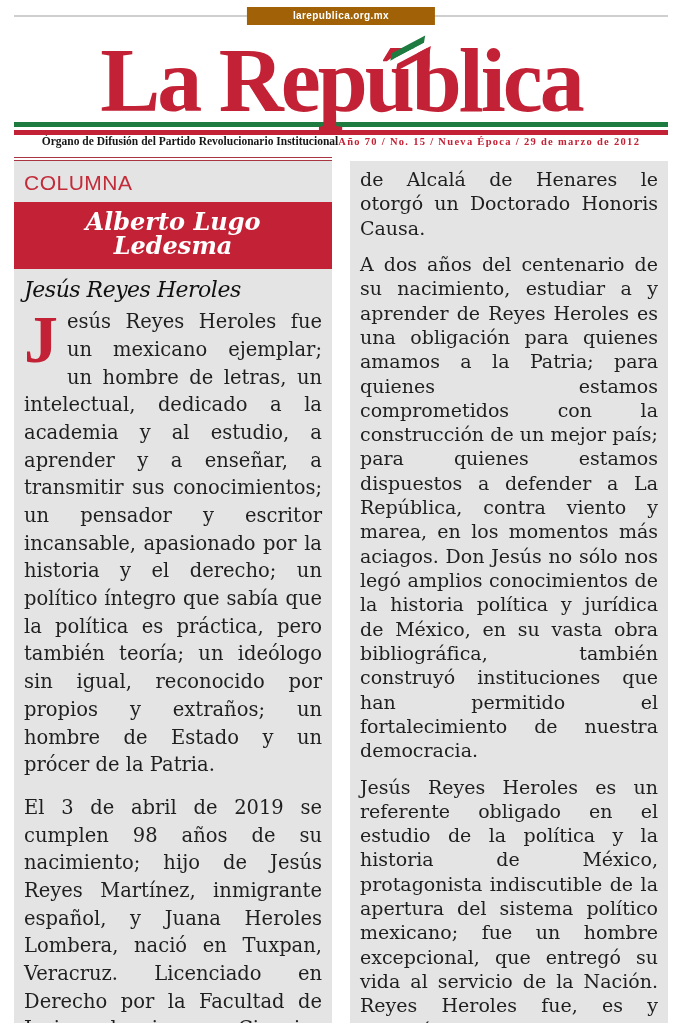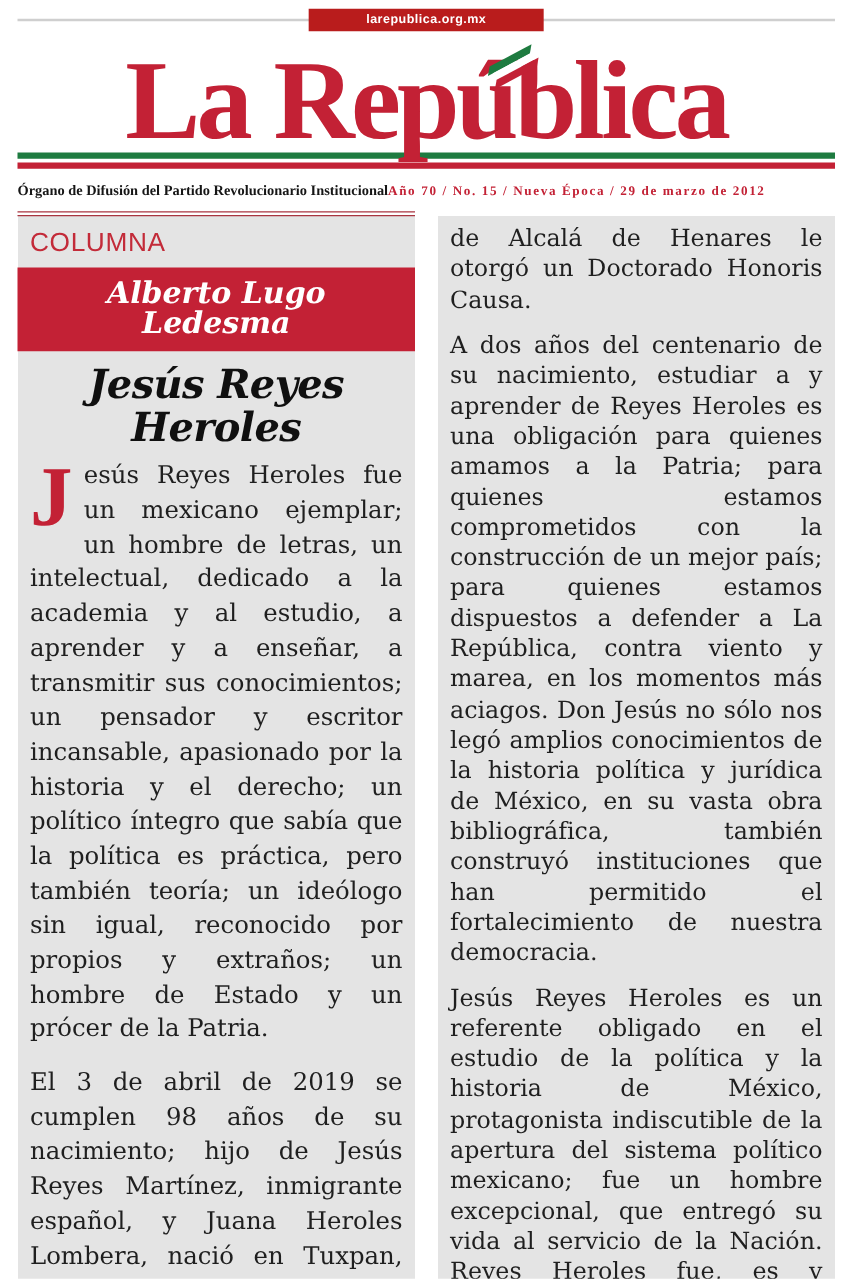--- a/index.html
+++ b/index.html
@@ -3,55 +3,55 @@
 <meta charset="utf-8">
 <style>
   html,body{margin:0;padding:0;background:#fff;}
   body{width:682px;height:1023px;overflow:hidden;font-family:"DejaVu Serif",serif;}
   .page{position:relative;width:682px;height:1023px;background:#fff;}
 
   
   .badge-row{position:relative;height:25px;margin-top:3px;}
   .hairline{position:absolute;top:12px;left:14px;right:14px;border-top:2px solid #CFCFCF;}
   .url-badge{position:absolute;top:4px;left:50%;transform:translateX(-50%);
-    background:#b91c1c;color:#fff;font-family:"Liberation Sans",sans-serif;
+    background:#a16207;color:#fff;font-family:"Liberation Sans",sans-serif;
     font-weight:700;font-size:10px;line-height:1;padding:4px 46px;letter-spacing:.4px;white-space:nowrap;}
 
   .masthead{position:relative;z-index:2;margin:12px 14px;height:86px;text-align:center;
     color:#C32135;font-family:"Liberation Serif",serif;font-weight:700;
     font-size:90px;line-height:.92;letter-spacing:-3px;}
   .flag-accent{position:absolute;left:58%;top:4px;width:38px;height:24px;
     transform:rotate(-28deg);z-index:3;}
   .flag-accent i{display:block;height:6px;transform:skewX(-38deg);}
   .fa-g{background:#1E7B40;}
   .fa-w{background:#FFFFFF;}
   .fa-r{background:#C32135;}
 
   .rules{position:relative;z-index:1;margin:-16px 14px 0;}
   .rule-green{height:5px;background:#1E7B40;margin-bottom:3px;}
   .rule-red{height:5px;background:#C32135;}
 
-  .tagline-row{display:flex;justify-content:flex-start;align-items:baseline;
-    margin:12px 14px 0;white-space:nowrap;}
+  .tagline-row{display:flex;justify-content:center;align-items:baseline;
+    margin:0 14px 0;white-space:nowrap;}
   .tagline-left{font-family:"Liberation Serif",serif;font-weight:700;font-size:11.5px;color:#161616;}
   .tagline-right{font-family:"Liberation Serif",serif;font-weight:700;font-size:10.5px;
     color:#C32135;letter-spacing:1.3px;}
 
   
   .columns{display:flex;gap:18px;margin:10px 14px 0;align-items:stretch;}
   .col{flex:1;background:#E4E4E4;background-clip:padding-box;padding:0 10px 16px;box-sizing:border-box;}
   .col.left{border-top:4px double #A93540;}
   .col.right{border-top:4px solid transparent;padding-top:6px;}
 
   .kicker{color:#C32B39;font-family:"Liberation Sans",sans-serif;
     font-weight:400;font-size:21px;line-height:1;padding:11px 0 9px;letter-spacing:.5px;}
   .author-banner{margin:0 -10px;background:#C32135;color:#fff;text-align:center;
     font-style:italic;font-weight:700;font-size:24px;line-height:1;padding:8px 12px 11px;}
-  .headline{margin:9px 0 6px;text-align:center;font-style:italic;font-weight:700;
-    font-size:32px;line-height:1.1;color:#101010;letter-spacing:-.5px;}
+  .headline{margin:9px 0 6px;text-align:left;font-style:italic;font-weight:400;
+    font-size:22px;line-height:1.1;color:#101010;letter-spacing:-.5px;}
 
   .body{text-align:justify;color:#1F1F1F;margin:0 0 15px;}
   .col.left .body{font-size:19.5px;line-height:1.42;}
   .col.right .body{font-size:19px;line-height:1.28;margin:0 0 12px;}
   .body:last-child{margin-bottom:0;}
 
   .dropcap{float:left;color:#C32135;font-family:"Liberation Serif",serif;
     font-weight:700;font-size:68px;line-height:.78;padding:5px 9px 0 0;}
 </style>
 </head>

